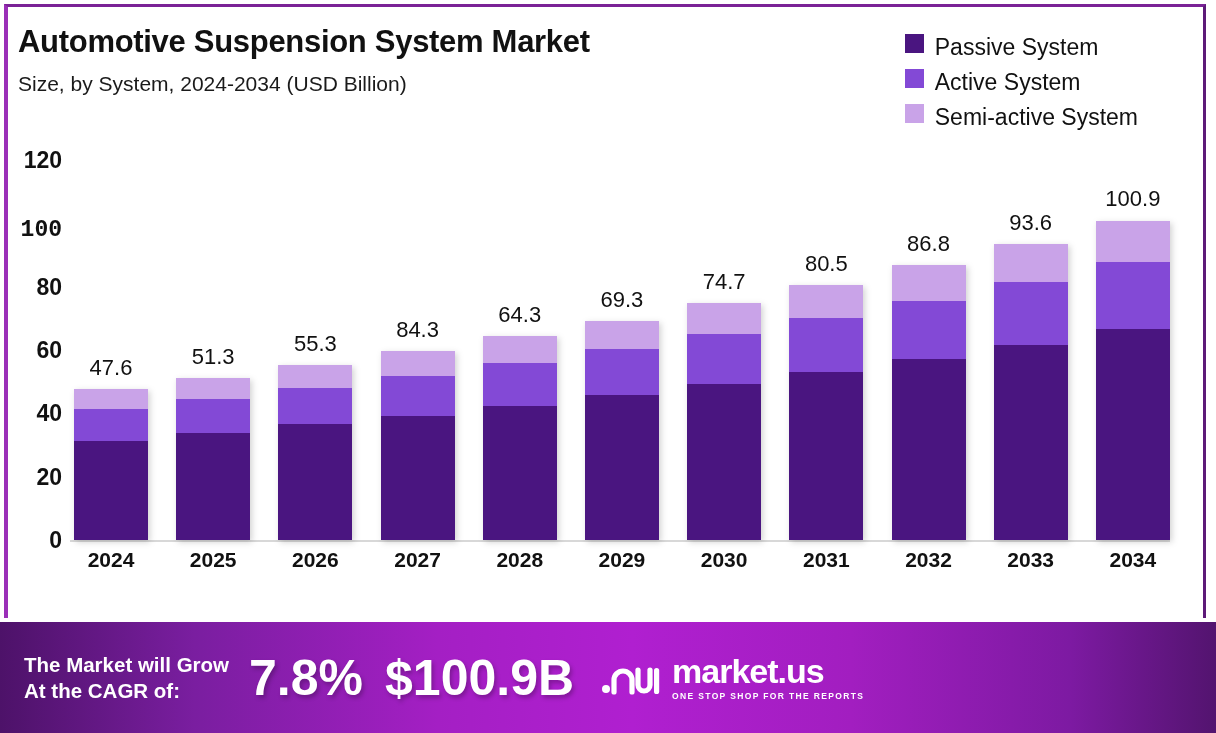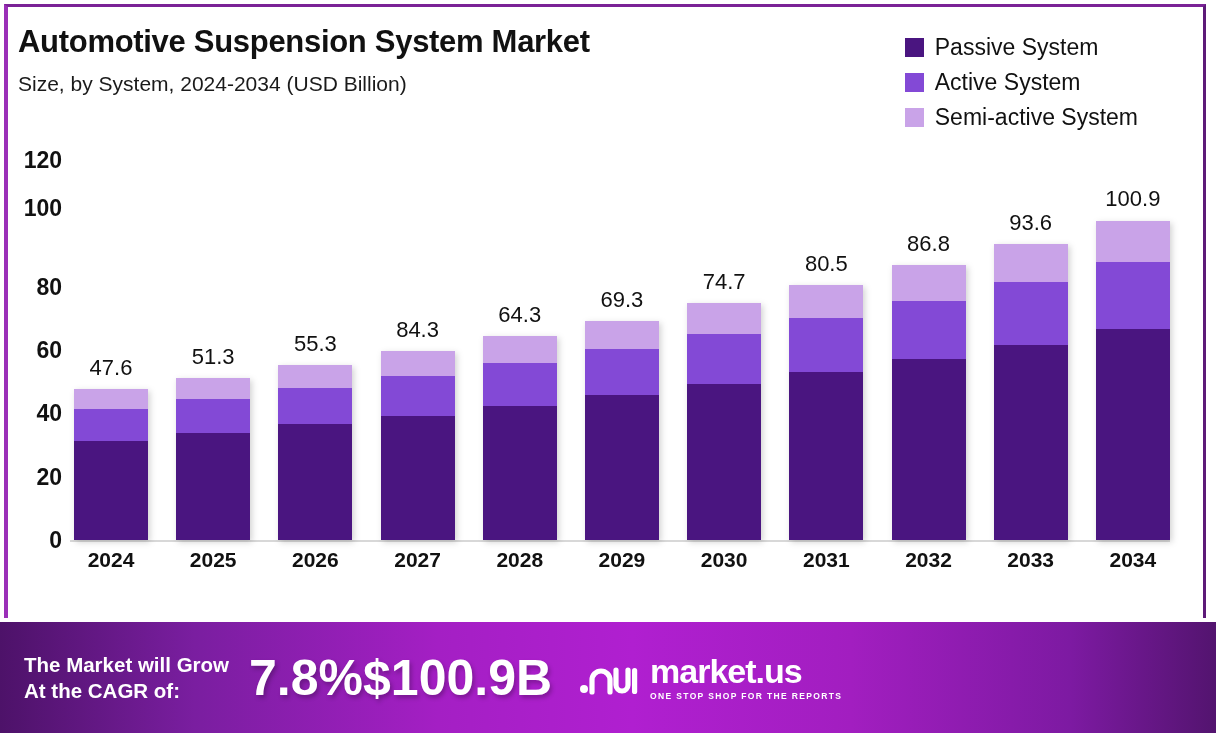--- a/index.html
+++ b/index.html
@@ -26,21 +26,21 @@
     font-size:31px; font-weight:bold; color:#111; letter-spacing:-0.3px;
     line-height:1.15; white-space:nowrap;
   }
   .subtitle {
     margin-top:12px; font-size:21px; color:#1a1a1a; font-weight:400;
     white-space:nowrap;
   }
 
   
   .legend { position:absolute; right:78px; top:34px; }
-  .legend-row { display:flex; align-items:center; margin-bottom:8px;padding-left:16px; }
+  .legend-row { display:flex; align-items:flex-start; margin-bottom:8px;padding-left:16px; }
   .swatch { width:19px; height:19px; margin-right:11px; flex:0 0 auto; }
   .legend-label { font-size:23px; color:#111; white-space:nowrap; }
 
   
   .plot { position:absolute; left:0; top:160px; width:1202px; height:430px; }
   .yaxis { position:absolute; left:0; top:0; width:70px; height:380px; }
   .ytick {
     position:absolute; right:8px; transform:translateY(-50%);
     font-size:23px; font-weight:bold; color:#111; text-align:right;
   }
@@ -87,21 +87,21 @@
     color:#fff; font-weight:bold; font-size:20.5px; line-height:1.25;
     white-space:nowrap;
   }
   .b-big {
     color:#fff; font-weight:bold; font-size:50px; line-height:1;
     text-shadow:2px 3px 4px rgba(0,0,0,0.25); white-space:nowrap;
   }
   .b-cagr { margin-left:24px; }
   .b-pct  { margin-left:20px; }
   .b-fc   { margin-left:22px; }
-  .b-val  { }
+  .b-val  { margin-left:22px; }
 
   .logo { display:flex; align-items:center; margin-left:26px; }
   .logo-mark { width:62px; height:40px; flex:0 0 auto; }
   .logo-text { margin-left:10px; }
   .logo-word {
     color:#fff; font-weight:bold; font-size:34px; line-height:1;
     letter-spacing:-1px; white-space:nowrap;
   }
   .logo-tag {
     color:#fff; font-size:8.5px; font-weight:bold; letter-spacing:1.35px;
@@ -135,21 +135,21 @@
     </div>
   </div>
 
   <div class="plot">
     <div class="yaxis" id="yaxis">
         <div class="ytick" style="top: 380px;">0</div>
         <div class="ytick" style="top: 316.667px;">20</div>
         <div class="ytick" style="top: 253.333px;">40</div>
         <div class="ytick" style="top: 190px;">60</div>
         <div class="ytick" style="top: 126.667px;">80</div>
-        <div class="ytick" style="top: 48px;">100</div>
+        <div class="ytick" style="top: 70px; font-family: Liberation Mono, monospace;">100</div>
         <div class="ytick" style="top: 0px;">120</div>
       </div>
     <div class="baseline"></div>
     <div class="bars" id="bars">
         <div class="bar-col">
           <div class="bar-stack">
             <div class="seg" style="background: rgb(201, 163, 232); height: 19.6333px;"></div>
             <div class="seg" style="background: rgb(131, 73, 214); height: 31.6667px;"></div>
             <div class="seg" style="background: rgb(74, 21, 128); height: 99.4333px;"></div>
           </div>

